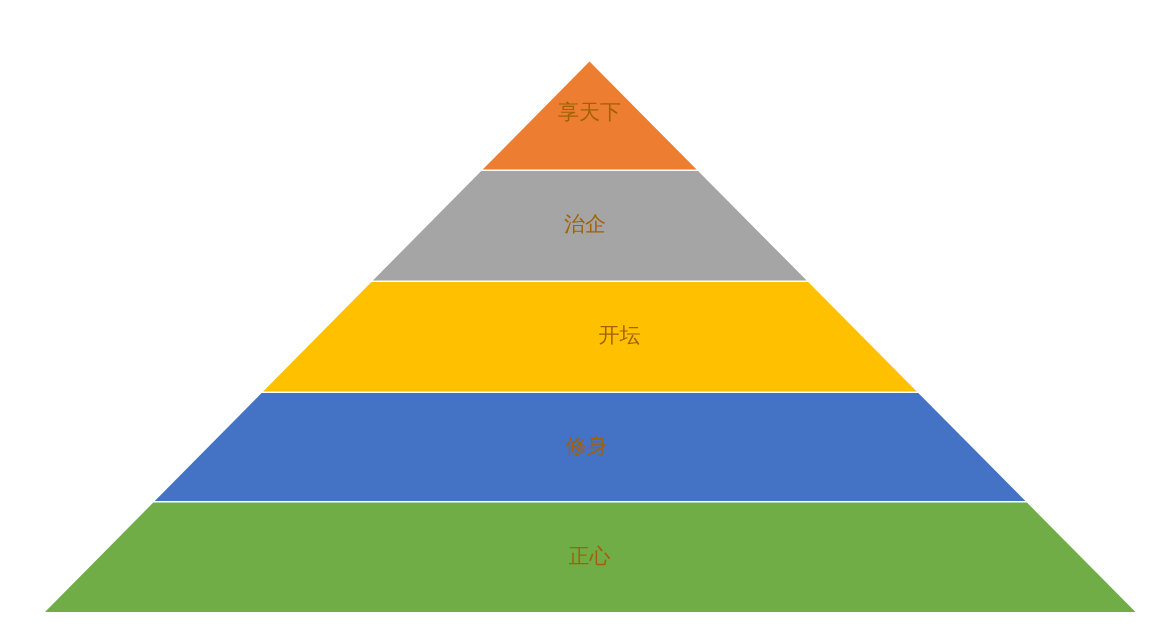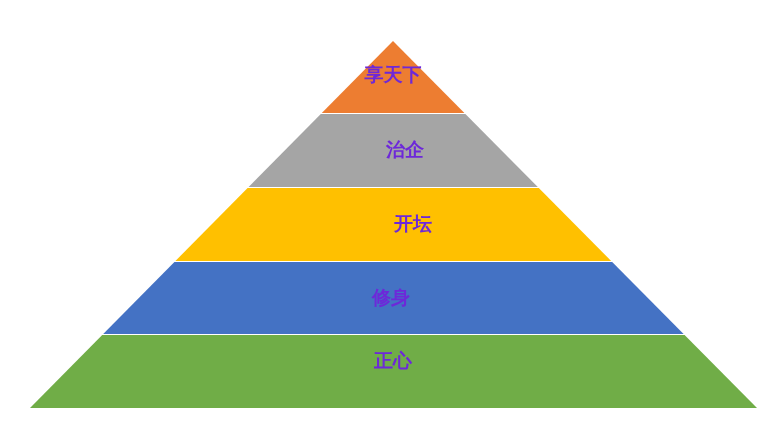--- a/index.html
+++ b/index.html
@@ -1,32 +1,32 @@
 <!DOCTYPE html>
 <html><head>
 <meta charset="utf-8">
 <style>
   html, body { margin: 0; padding: 0; background: #ffffff; }
   body { width: 784px; height: 421px; position: relative; overflow: hidden;
          font-family: "DejaVu Sans", "Liberation Sans", sans-serif; }
   #pyramid { position: absolute; left: 0; top: 0; width: 784px; height: 421px; }
   .label {
     position: absolute; transform: translate(-50%, -50%);
-    font-size: 19px; font-weight: bold; color: #6d28d9; white-space: nowrap;
+    font-size: 14px; font-weight: normal; color: #a16207; white-space: nowrap;
     letter-spacing: 0px;
   }
 </style>
 </head>
 <body>
 
 <svg id="pyramid" width="784" height="421" viewBox="0 0 784 421" xmlns="http://www.w3.org/2000/svg">
   <polygon class="lvl" points="393,41 464.41144414168934,113 321.78474114441417,113" fill="#ED7D31"></polygon>
   <polygon class="lvl" points="320.79564032697544,114 465.4032697547684,114 537.8065395095368,187 248.59128065395095,187" fill="#A5A5A5"></polygon>
   <polygon class="lvl" points="247.60217983651225,188 538.7983651226158,188 611.2016348773842,261 175.39782016348775,261" fill="#FFC000"></polygon>
   <polygon class="lvl" points="174.40871934604905,262 612.1934604904632,262 683.6049046321525,334 103.19346049046322,334" fill="#4472C4"></polygon>
   <polygon class="lvl" points="102.2043596730245,335 684.5967302452316,335 757,408 30,408" fill="#70AD47"></polygon>
 </svg>
 
 <div class="label" style="left: 393px; top: 75px;">享天下</div>
-<div class="label" style="left: 405px; top: 150px;">治企</div>
+<div class="label" style="left: 390px; top: 150px;">治企</div>
 <div class="label" style="left: 413px; top: 224px;">开坛</div>
 <div class="label" style="left: 391px; top: 297.5px;">修身</div>
-<div class="label" style="left: 393px; top: 361px;">正心</div>
+<div class="label" style="left: 393px; top: 371px;">正心</div>
 
 </body></html>

